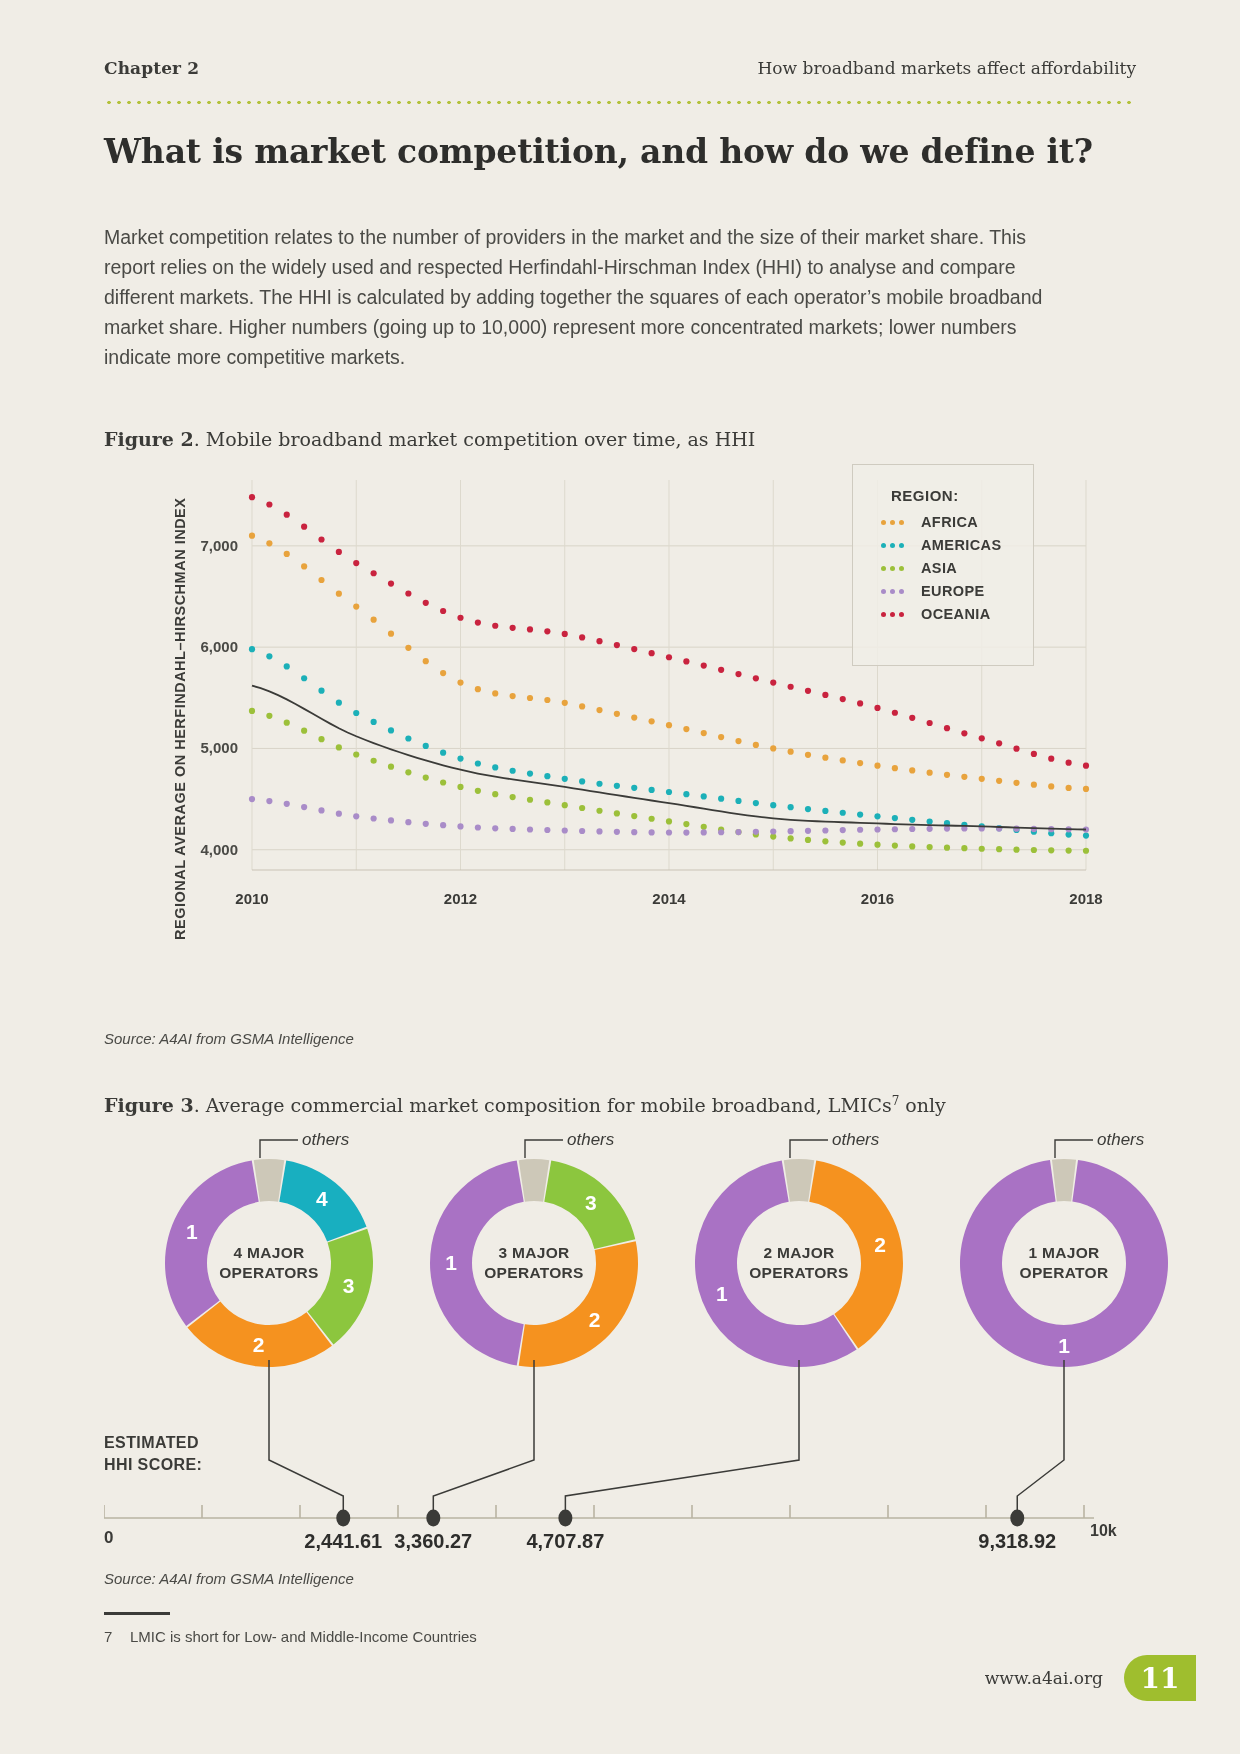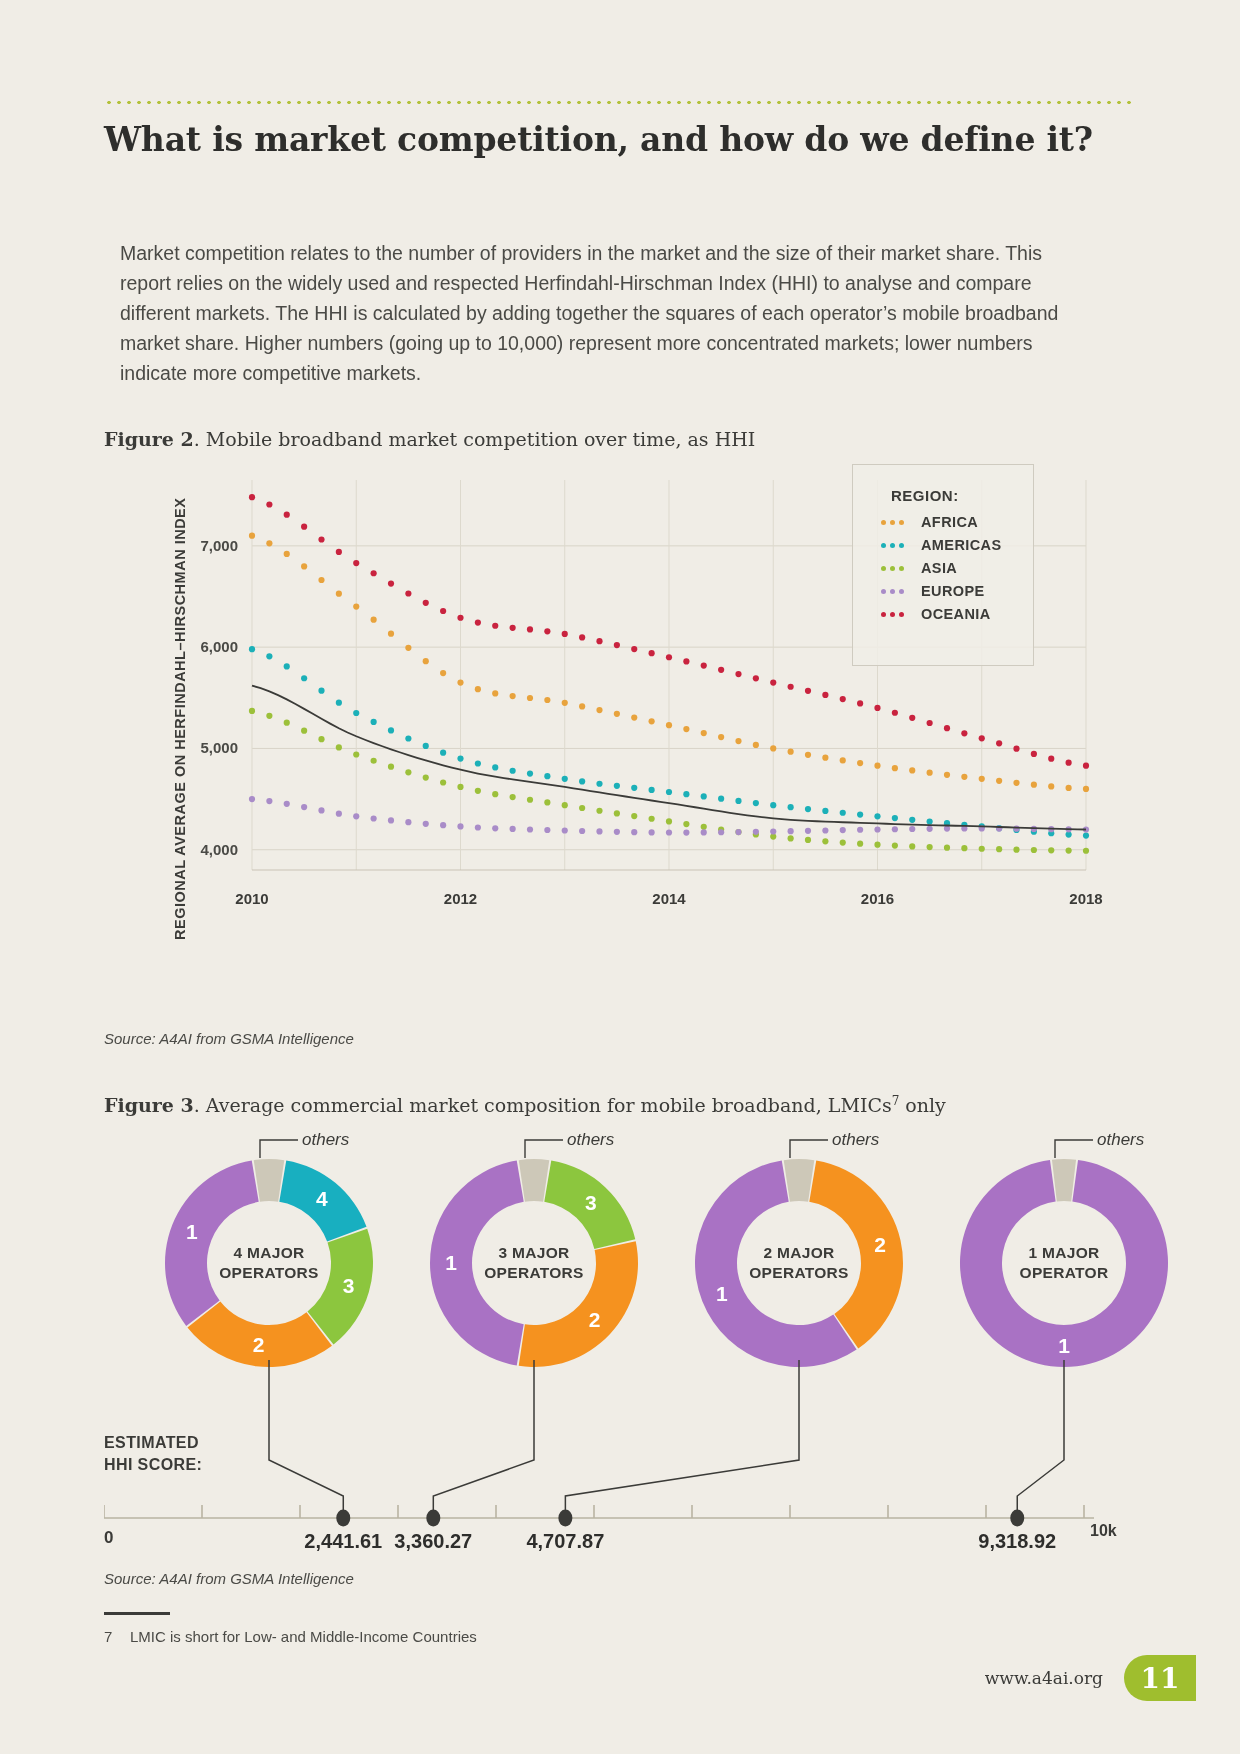--- a/index.html
+++ b/index.html
@@ -24,26 +24,26 @@
     font-size:17px; color:#3b3b38;
   }
   .dotrule {
     position:absolute; left:104px; top:100px; width:1032px; height:5px;
     background-image:radial-gradient(circle, #b4c13a 1.6px, rgba(0,0,0,0) 1.9px);
     background-size:10px 5px; background-repeat:repeat-x;
   }
 
   
   h1.title {
-    position:absolute; left:104px; top:120px; margin:0;
+    position:absolute; left:104px; top:132px; margin:0;
     font-family:"DejaVu Serif", serif; font-weight:bold;
     font-size:33px; line-height:40px; color:#2e2e2c; letter-spacing:-.2px;
   }
   p.body {
-    position:absolute; left:104px; top:222px; width:950px; margin:16px;
+    position:absolute; left:104px; top:222px; width:950px; margin:0;
     font-size:19.5px; line-height:30px; color:#4a4a46;
     font-family:"Liberation Sans", sans-serif;
   }
 
   
   .figcap {
     position:absolute; font-family:"DejaVu Serif", serif;
     font-size:19px; color:#3b3b38;
   }
   .figcap b { font-weight:bold; }
@@ -110,20 +110,24 @@
     background:#9fbe2e; border-radius:23px 0 0 23px;
     display:flex; align-items:center; justify-content:center;
     color:#ffffff; font-family:"DejaVu Serif", serif; font-weight:bold; font-size:28px;
   }
 </style>
 </head>
 <body>
 
 <div class="page">
 
+  <div class="hdr">
+    <div class="hdr-left">Chapter 2</div>
+    <div class="hdr-right">How broadband markets affect affordability</div>
+  </div>
   <div class="dotrule"></div>
 
   <h1 class="title">What is market competition, and how do we define it?</h1>
   <p class="body">Market competition relates to the number of providers in the market and the size of their market share. This report relies on the widely used and respected Herfindahl-Hirschman Index (HHI) to analyse and compare different markets. The HHI is calculated by adding together the squares of each operator’s mobile broadband market share. Higher numbers (going up to 10,000) represent more concentrated markets; lower numbers indicate more competitive markets.</p>
 
   <div class="figcap" style="left:104px; top:428px;">
     <b>Figure 2</b><span>. Mobile broadband market competition over time, as HHI</span>
   </div>
 
   <div id="fig2">

